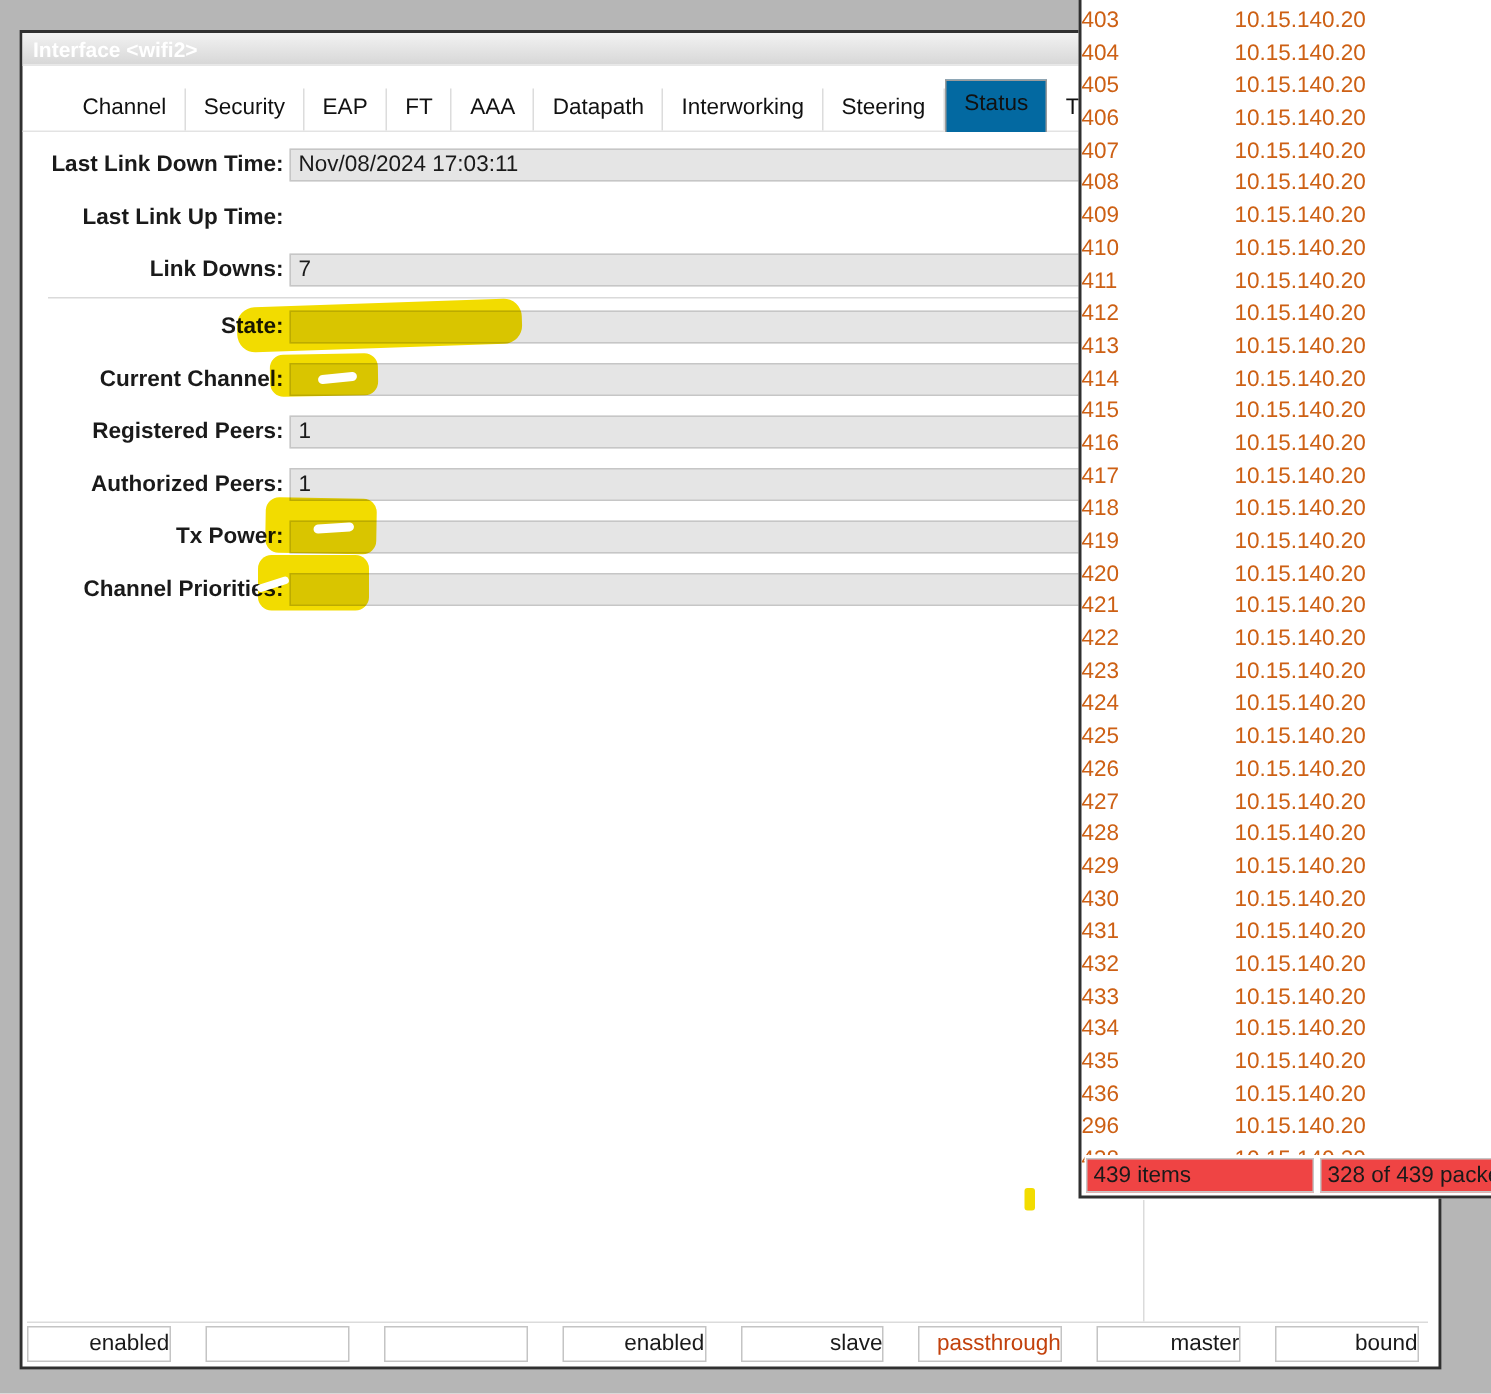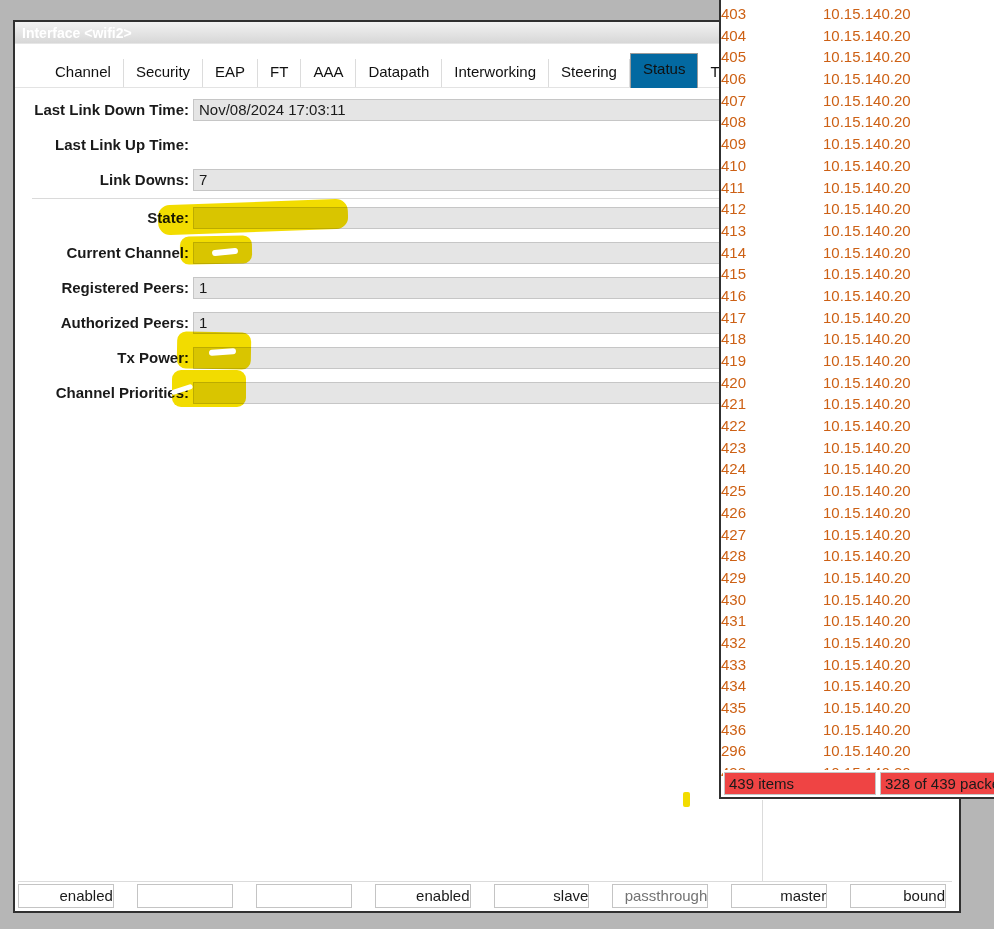--- a/index.html
+++ b/index.html
@@ -50,21 +50,21 @@
   .content-vline { position:absolute; left:747px; bottom:30px; height:81px; width:1px; background:#dbdbdb; }
 
   .status-bar {
     position:absolute; left:3px; right:13px; bottom:3px; height:24px;
     display:flex; gap:23px;text-align:right;
   }
   .status-cell {
     flex:1; border:1px solid #c4c4c4; background:#ffffff;
     line-height:22px; padding-left:5px; overflow:hidden; white-space:nowrap;
   }
-  .status-cell.disabled { color:#737373; }
+  .status-cell.disabled { color:#c2410c; }
 
   
   .marker { position:absolute; background:#f2dc00; mix-blend-mode:multiply; z-index:2; }
   .marker-state   { left:158px; top:202px; width:190px; height:30px; border-radius:12px; transform:rotate(-2deg); }
   .marker-channel { left:180px; top:236px; width:72px;  height:28px; border-radius:9px;  transform:rotate(-1deg); }
   .marker-txpower { left:177px; top:332px; width:74px;  height:37px; border-radius:9px;  transform:rotate(1deg); }
   .marker-chprio  { left:172px; top:370px; width:74px;  height:37px; border-radius:9px; }
   .marker-dot     { left:683px; top:792px; width:7px;   height:15px; border-radius:2px; mix-blend-mode:normal; }
   .marker-gap { position:absolute; background:#ffffff; z-index:2; border-radius:3px; }
   .gap-channel { left:212px; top:249px; width:26px; height:6px; transform:rotate(-6deg); }

